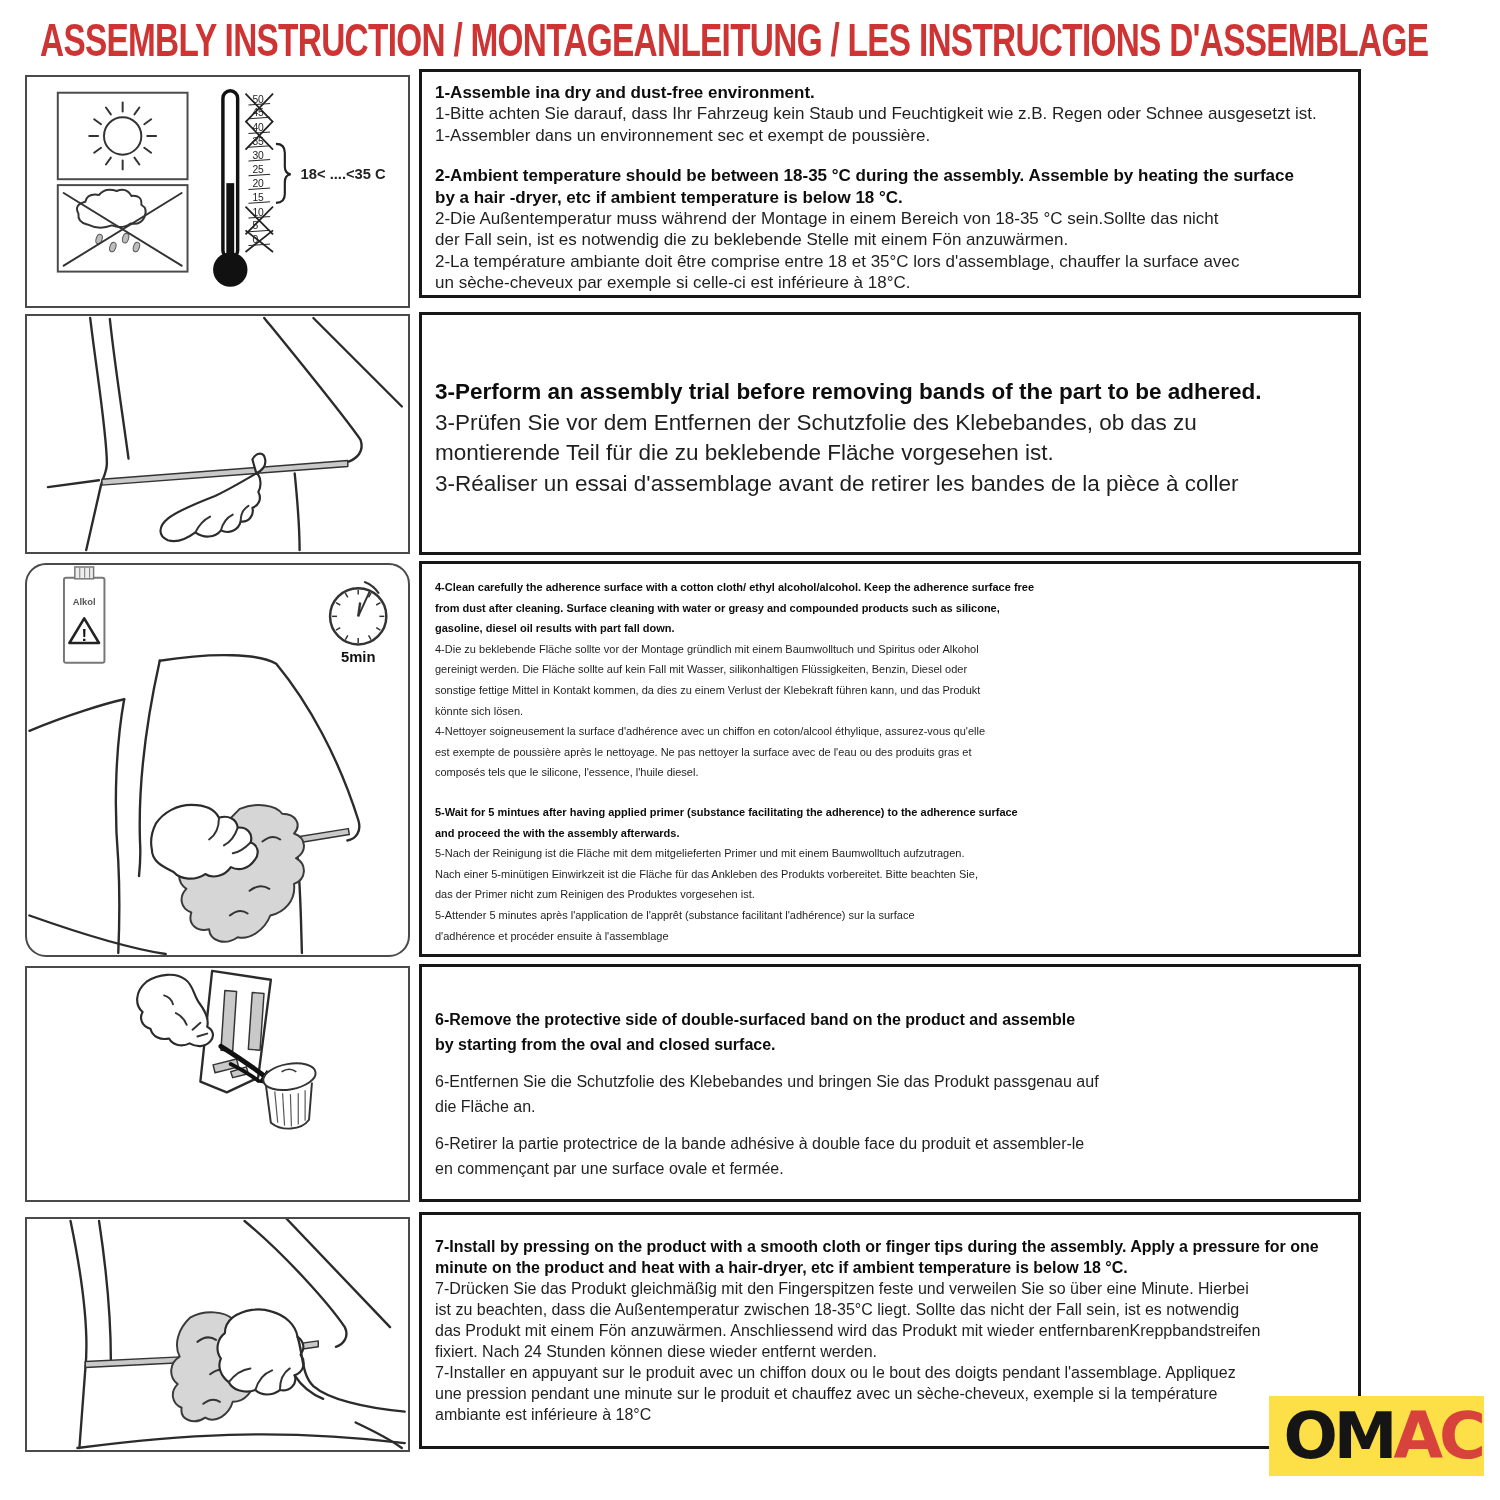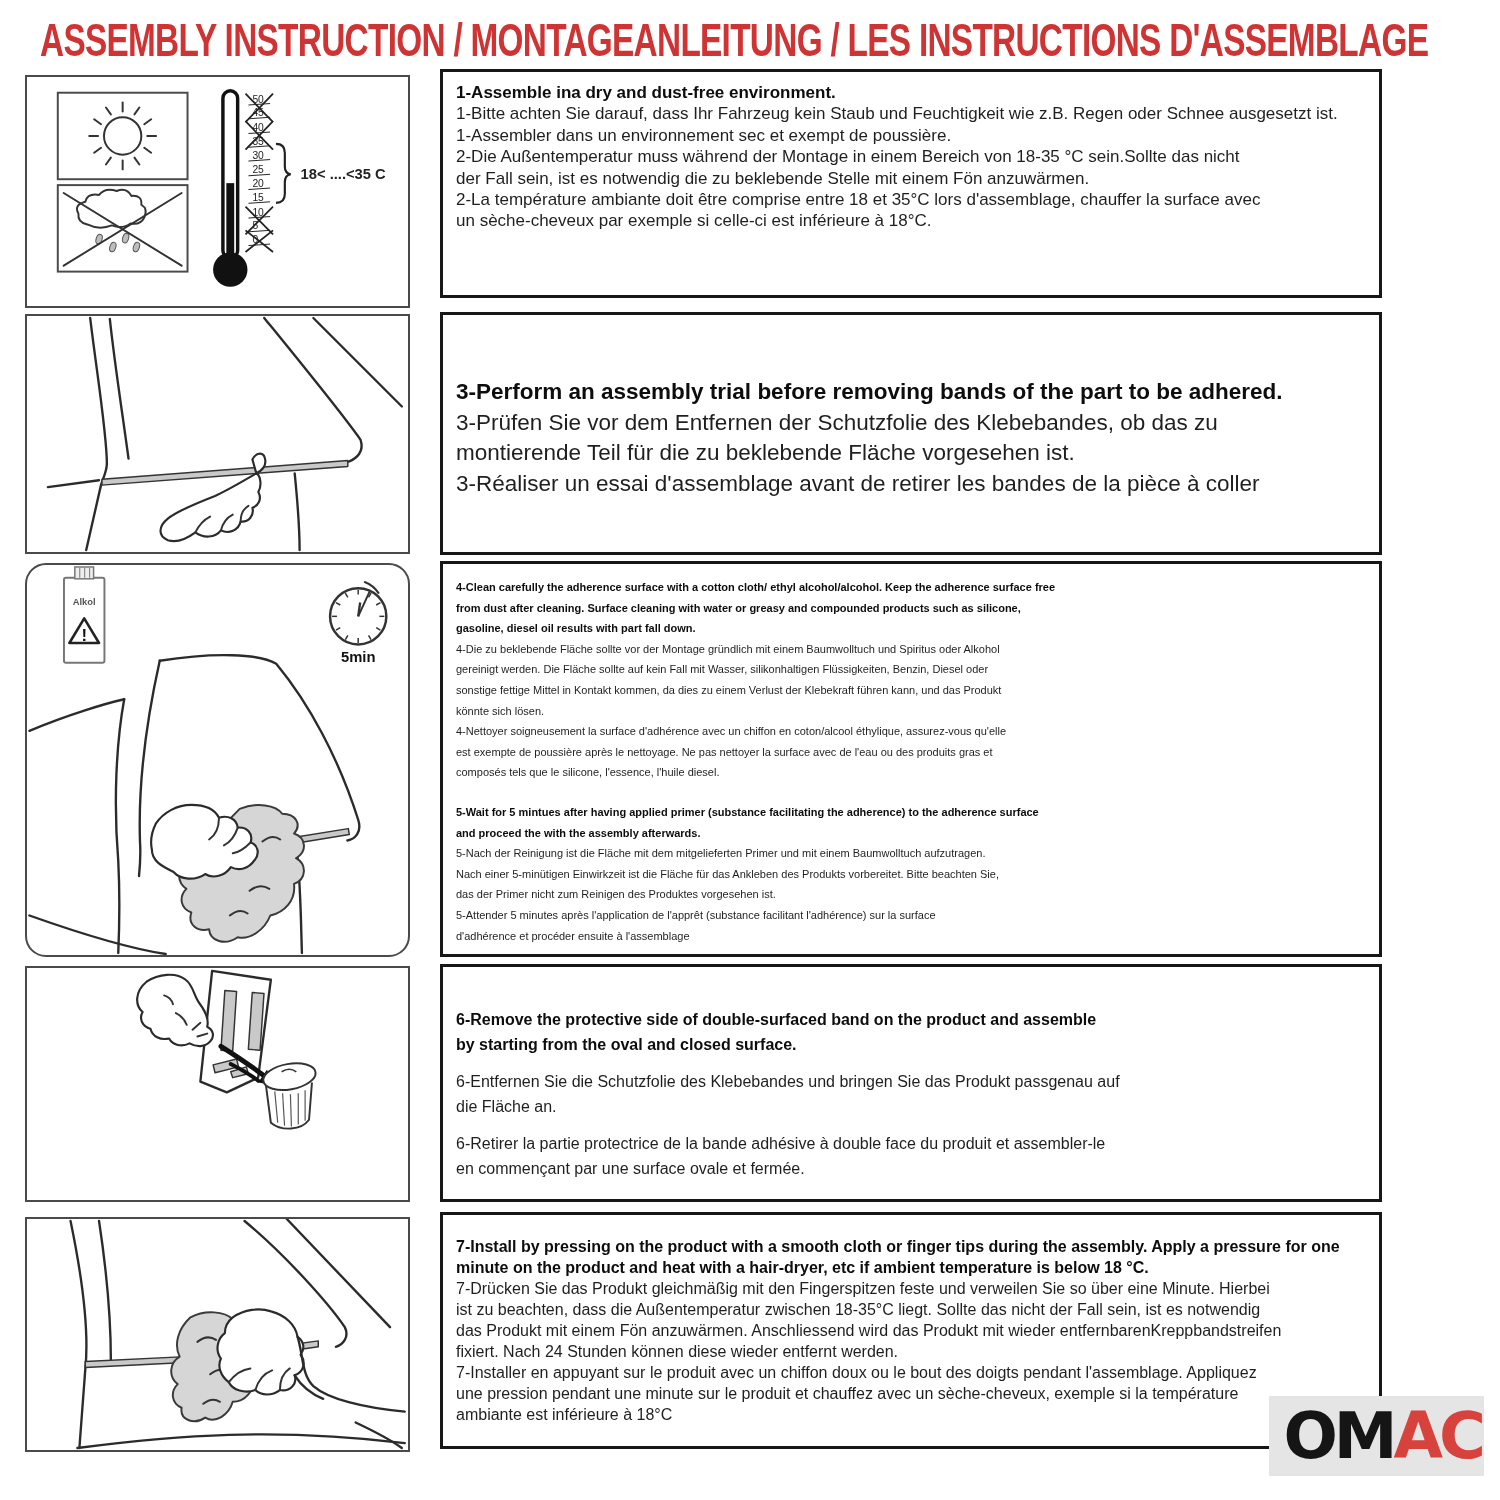--- a/index.html
+++ b/index.html
@@ -11,40 +11,40 @@
     position:absolute;left:40px;top:12px;font-size:47px;font-weight:700;
     color:#cf3434;white-space:nowrap;letter-spacing:-1px;
     transform:scaleX(0.71);transform-origin:left center;
   }
   .figbox{
     position:absolute;left:25px;width:385px;border:2px solid #4a4a4a;
     background:#fff;box-sizing:border-box;
   }
   .figbox svg{display:block;width:100%;height:100%;}
   .panel{
-    position:absolute;left:440px;width:942px;border:3px solid #171717;
+    position:absolute;left:419px;width:942px;border:3px solid #171717;
     background:#fff;box-sizing:border-box;padding-left:13px;padding-right:18px;
   }
   .panel p{margin:0;white-space:pre-line;}
   .panel p.b{font-weight:700;color:#0d0d0d;}
   .gap{margin-top:19px !important;}
   .fig1{top:75px;height:233px;}
   .pan1{top:69px;height:229px;font-size:17px;line-height:21.4px;padding-top:10px;}
   .fig2{top:314px;height:240px;}
   .pan2{top:312px;height:243px;font-size:22.5px;line-height:30.5px;padding-top:62px;}
   .fig3{top:563px;height:394px;border-radius:21px;}
   .pan3{top:561px;height:396px;font-size:11px;line-height:20.6px;padding-top:13px;}
   .fig4{top:966px;height:236px;}
   .pan4{top:964px;height:238px;font-size:16px;line-height:25px;padding-top:40px;}
   .pan4 p{margin-top:12px;}
   .pan4 p:first-child{margin-top:0;}
   .fig5{top:1217px;height:235px;}
   .pan5{top:1212px;height:237px;font-size:16px;line-height:21px;padding-top:21px;}
   .logo{
-    position:absolute;top:1396px;right:16px;background:#e5e5e5;
+    position:absolute;top:1396px;right:16px;background:#fde047;
     padding:4px 2px 4px 14px;font-family:"DejaVu Sans",sans-serif;
     font-weight:700;font-size:64px;letter-spacing:-4px;line-height:72px;
     white-space:nowrap;
   }
   .logo .lb{color:#151515;}
   .logo .lr{color:#d8423c;}
   svg text{font-family:"Liberation Sans",sans-serif;}
   .sk{stroke:#333;stroke-width:2;fill:none;stroke-linecap:round;stroke-linejoin:round;}
   .sk25{stroke:#2b2b2b;stroke-width:2.4;fill:none;stroke-linecap:round;stroke-linejoin:round;}
   .grayfill{fill:#c9c9c9;stroke:#333;stroke-width:1.5;stroke-linejoin:round;}
@@ -126,20 +126,22 @@
       </g>
       <path d="M252,68 Q261,68 261,77 L261,91 Q261,98 267,99 Q261,100 261,107 L261,119 Q261,128 252,128" fill="none" stroke="#222" stroke-width="2.2"></path>
       <text x="277" y="104" font-size="15" font-weight="600" fill="#222">18&lt; ....&lt;35 C</text>
     </g>
   </svg>
 </div>
 <div class="panel pan1">
   <p class="b">1-Assemble ina dry and dust-free environment.</p>
   <p>1-Bitte achten Sie darauf, dass Ihr Fahrzeug kein Staub und Feuchtigkeit wie z.B. Regen oder Schnee ausgesetzt ist.</p>
   <p>1-Assembler dans un environnement sec et exempt de poussière.</p>
+  <p class="b gap">2-Ambient temperature should be between 18-35 °C  during the assembly. Assemble by heating the surface
+by a hair -dryer, etc if ambient temperature is below 18 °C.</p>
   <p>2-Die Außentemperatur muss während der Montage in einem Bereich von 18-35 °C  sein.Sollte das nicht
 der Fall sein, ist es notwendig die zu beklebende Stelle mit einem Fön anzuwärmen.</p>
   <p>2-La température ambiante doit être comprise entre 18 et 35°C lors d'assemblage, chauffer la surface avec
 un sèche-cheveux par exemple si celle-ci est inférieure à 18°C.</p>
 </div>
 
 <div class="figbox fig2">
   <svg viewBox="0 0 385 240">
     <path class="sk25" d="M63,2 C70,60 80,120 80,150 C80,158 76,165 74,172 L59,238"></path>
     <path class="sk25" d="M83,3 C88,50 96,100 102,145"></path>

